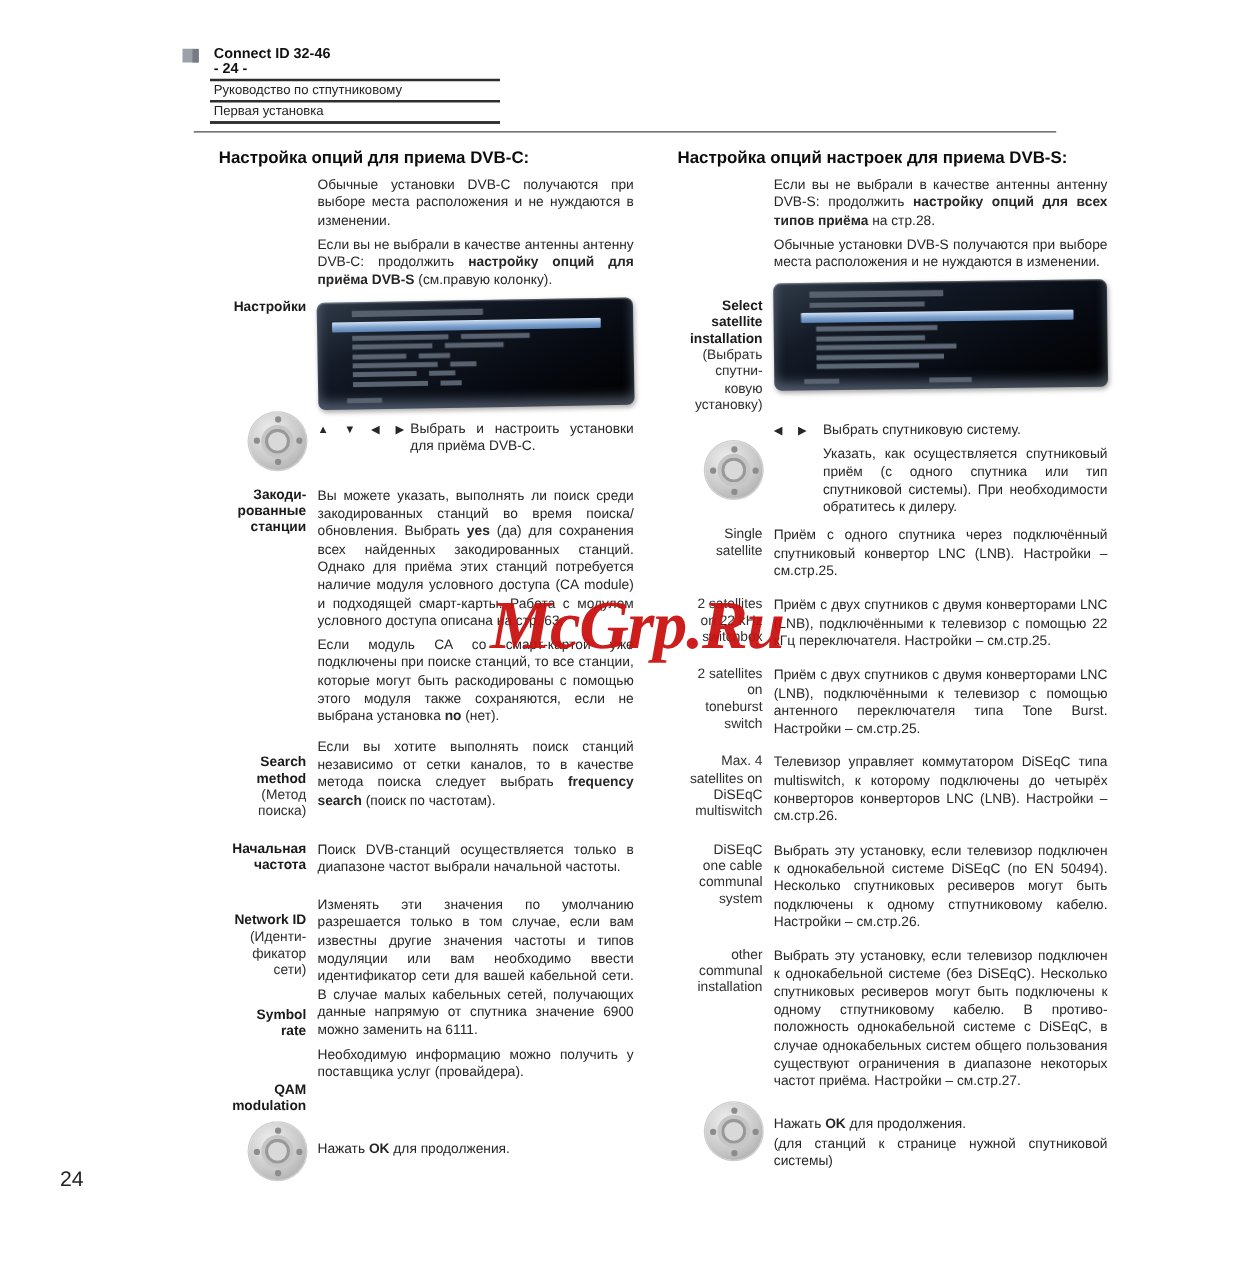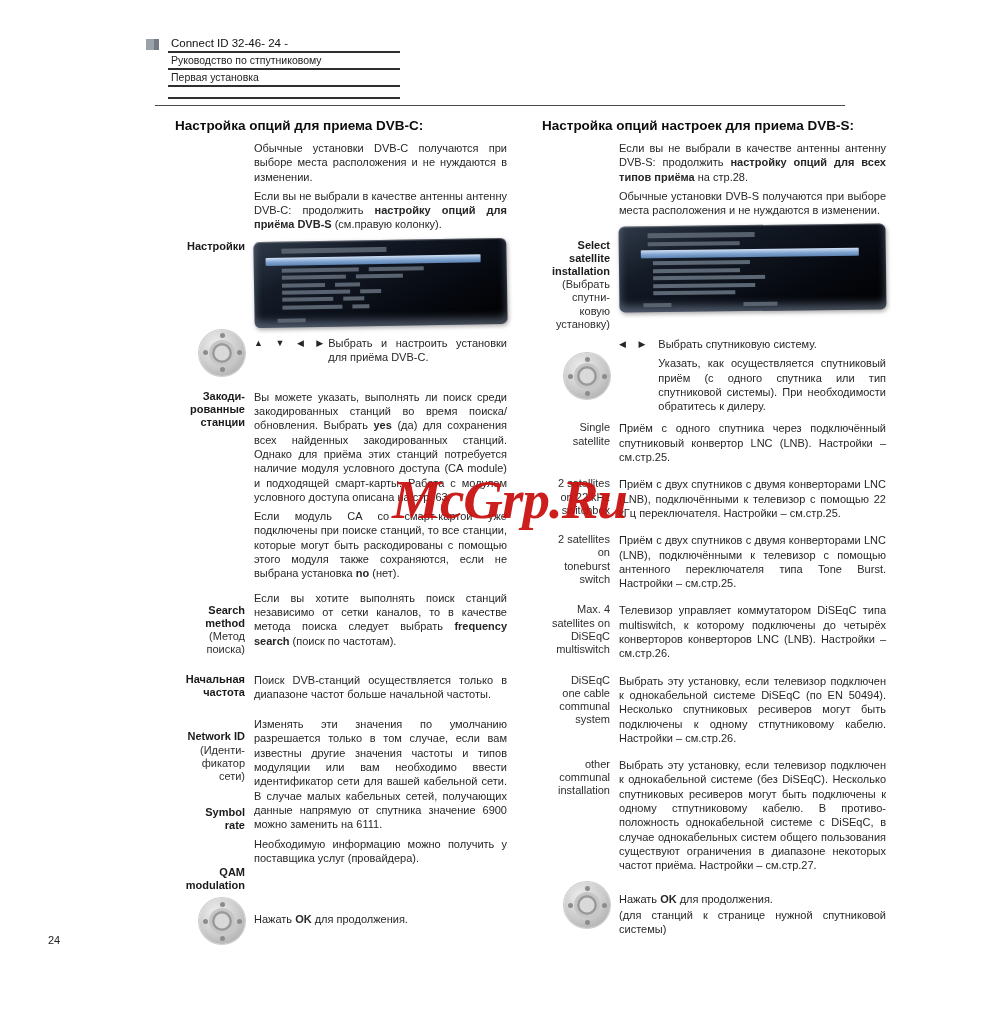--- a/index.html
+++ b/index.html
@@ -4,21 +4,21 @@
 <style>
   html,body{margin:0;padding:0;background:#fff;}
   body{width:1000px;height:1014px;position:relative;overflow:hidden;
        font-family:"Liberation Sans", sans-serif;color:#2b2b2b;}
 
   
   .brand-square{position:absolute;left:146px;top:39px;width:13px;height:11px;
     background:#9aa1a9;box-shadow:inset -5px 0 0 #747b84;}
   .header{position:absolute;left:168px;top:36px;width:232px;font-size:11px;}
   .h-row{border-bottom:2px solid #2e2e2e;padding:1px 3px 2px;}
-  .h-row.model{display:flex;justify-content:flex-start;font-weight:normal;font-size:11.5px;color:#111;}
+  .h-row.model{display:flex;justify-content:center;font-weight:bold;font-size:11.5px;color:#111;flex-direction:column;}
   .h-row.sub{font-size:10.5px;color:#222;}
   .h-rule-short{position:absolute;left:168px;top:97px;width:232px;border-top:2px solid #2e2e2e;}
   .top-rule{position:absolute;left:155px;top:105px;width:690px;border-top:1.5px solid #4a4a4a;}
 
   
   .col{position:absolute;top:118px;}
   .col-left{left:175px;width:332px;}
   .col-right{left:542px;width:344px;}
   h3.col-head{margin:0 0 8px;font-size:13.5px;color:#0d0d0d;}
   .row{display:flex;margin-bottom:12px;}
@@ -62,21 +62,21 @@
   .tv-pair{display:flex;gap:10px;margin:3.4px 0 0 7%;}
   .tv-pair span{height:4px;background:#66707e;opacity:.85;display:block;}
   .tv-item{height:4px;background:#6a7584;opacity:.85;margin:3.4px 0 0 9%;}
   .tv-foot{position:absolute;left:5%;bottom:0;display:flex;gap:72px;}
   .tv-foot span{height:4px;background:#59626f;display:block;}
 
   
   .watermark{position:absolute;left:392px;top:468px;z-index:5;
     font-family:"DejaVu Serif", serif;font-style:italic;font-weight:bold;
     font-size:55px;letter-spacing:-1px;opacity:.94;pointer-events:none;}
-  .page-num{position:absolute;left:48px;top:934px;font-size:11px;color:#222;}
+  .page-num{position:absolute;left:48px;top:934px;font-size:17px;color:#222;}
 </style>
 </head>
 <body>
 
 <span class="brand-square"></span>
 <div class="header">
   <div class="h-row model">
     <span>Connect ID 32-46</span>
     <span>- 24 -</span>
   </div>
@@ -167,21 +167,21 @@
     </div>
     <div class="content">
       <p class="body"><span>Если вы хотите выполнять поиск станций независимо от сетки каналов, то в качестве метода поиска следует выбрать </span><b>frequency search</b><span> (поиск по частотам).</span></p>
     </div>
   </div>
 
   <div class="row" style="margin-bottom:16px">
     <div class="lbl lbl-b">Начальная
 частота</div>
     <div class="content">
-      <p class="body"><span>Поиск DVB-станций осуществляется только в диапазоне частот больше начальной частоты.</span></p>
+      <p class="body"><span>Поиск DVB-станций осуществляется только в диапазоне частот выбрали начальной частоты.</span></p>
     </div>
   </div>
 
   <div class="row" style="margin-bottom:6px">
     <div class="lbl">
       <span class="lbl-b">Network ID</span>
       <span class="lbl-n">(Иденти-
 фикатор
 сети)</span>
       <span class="gap"></span>

